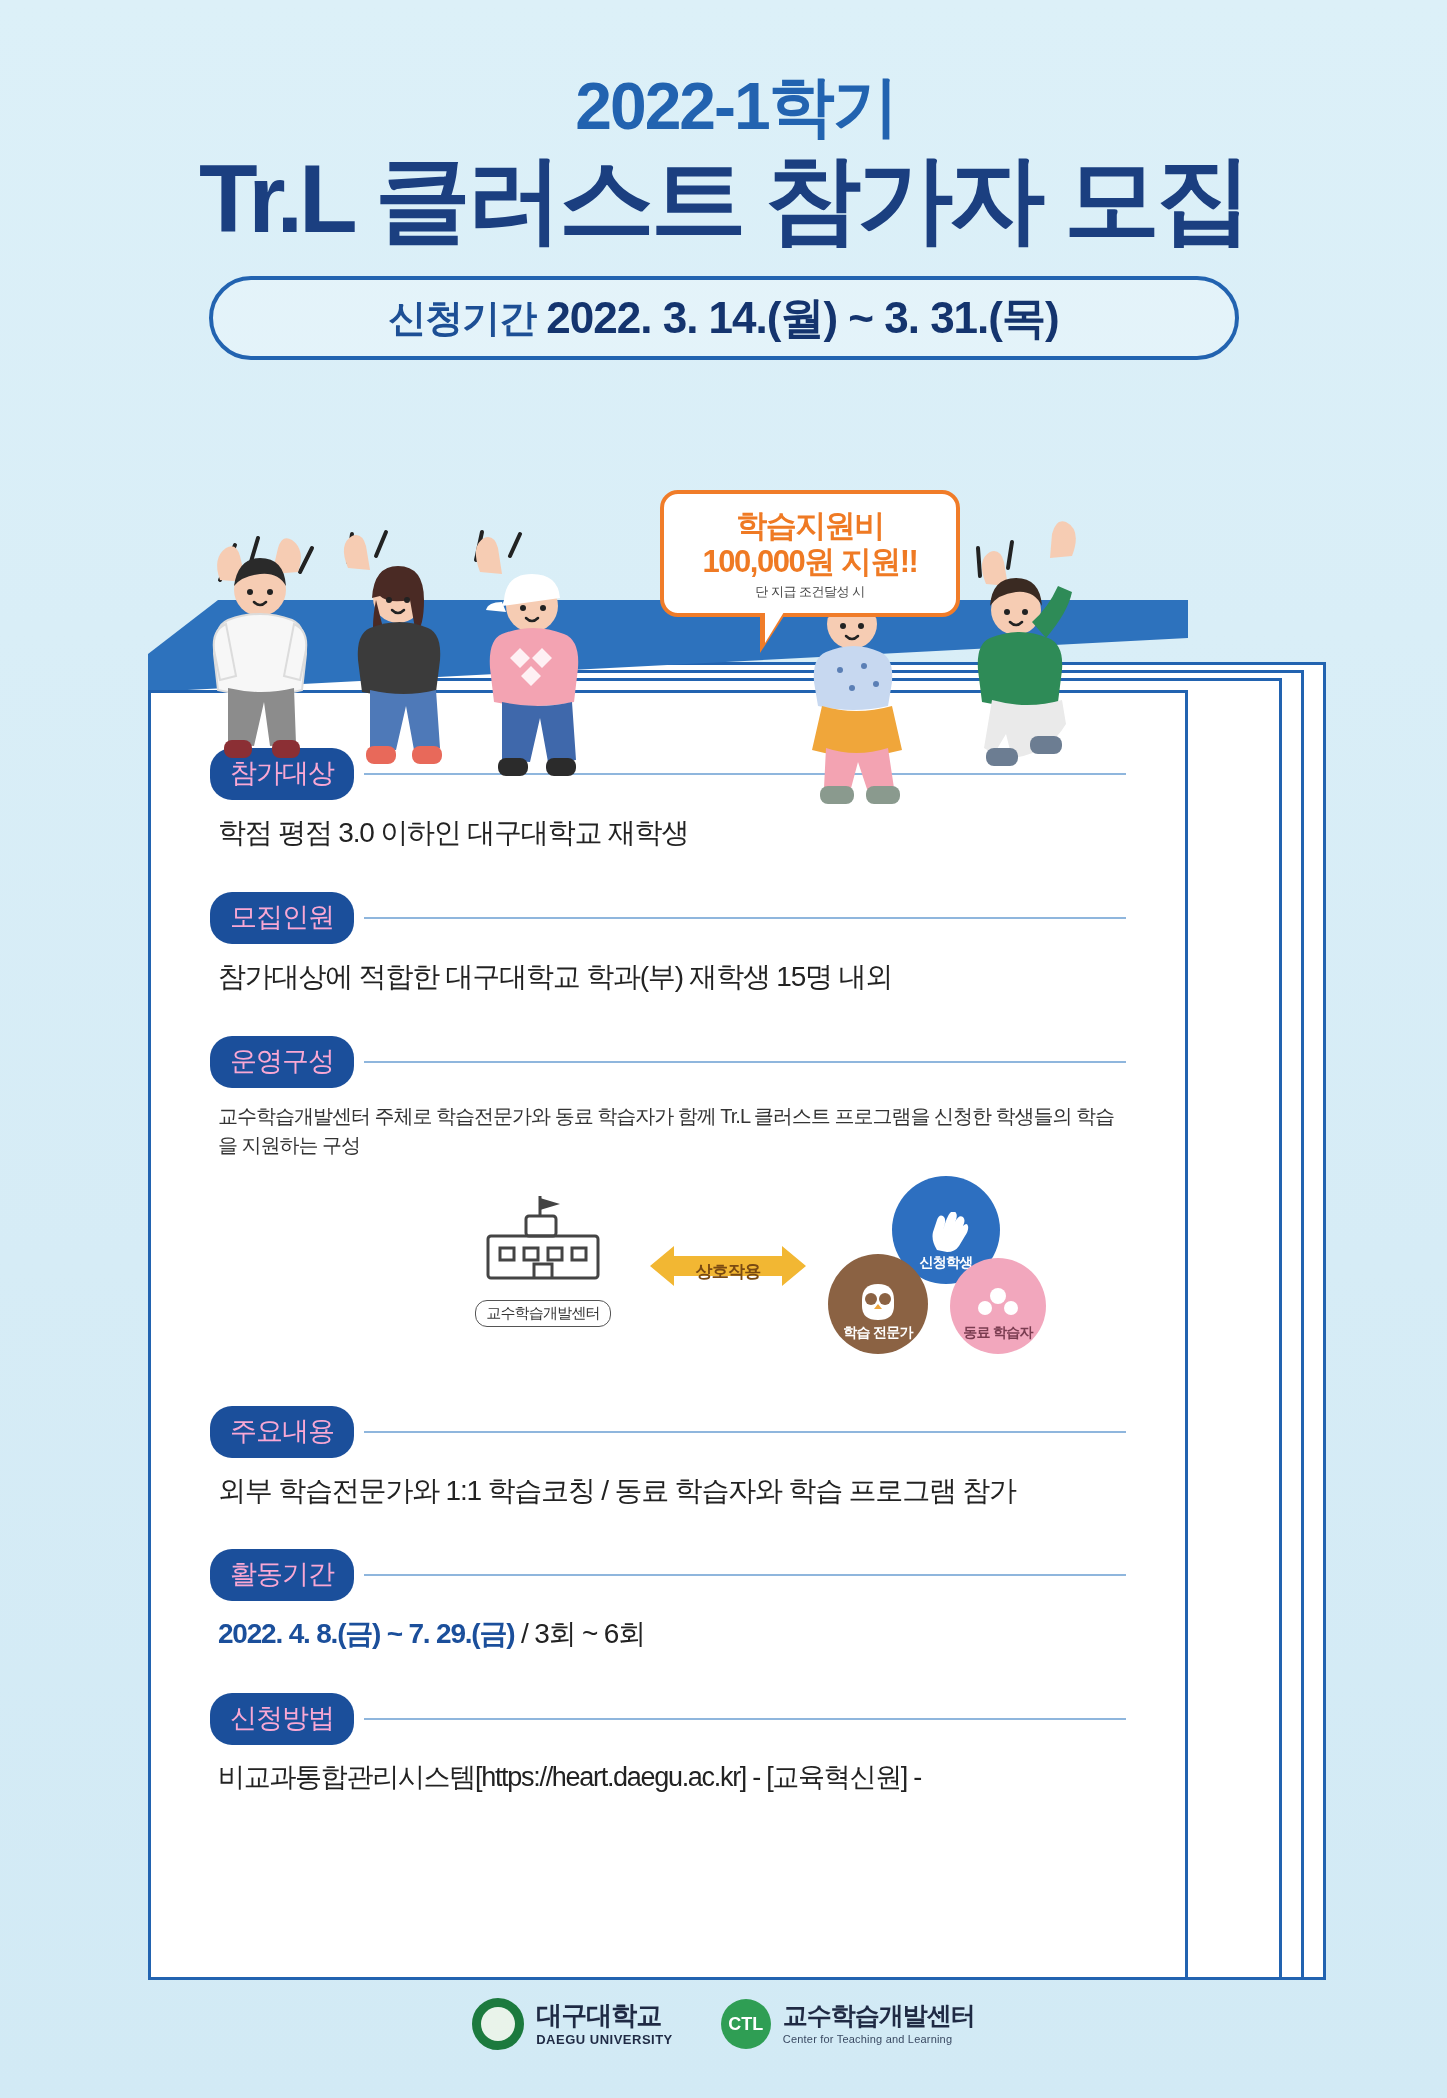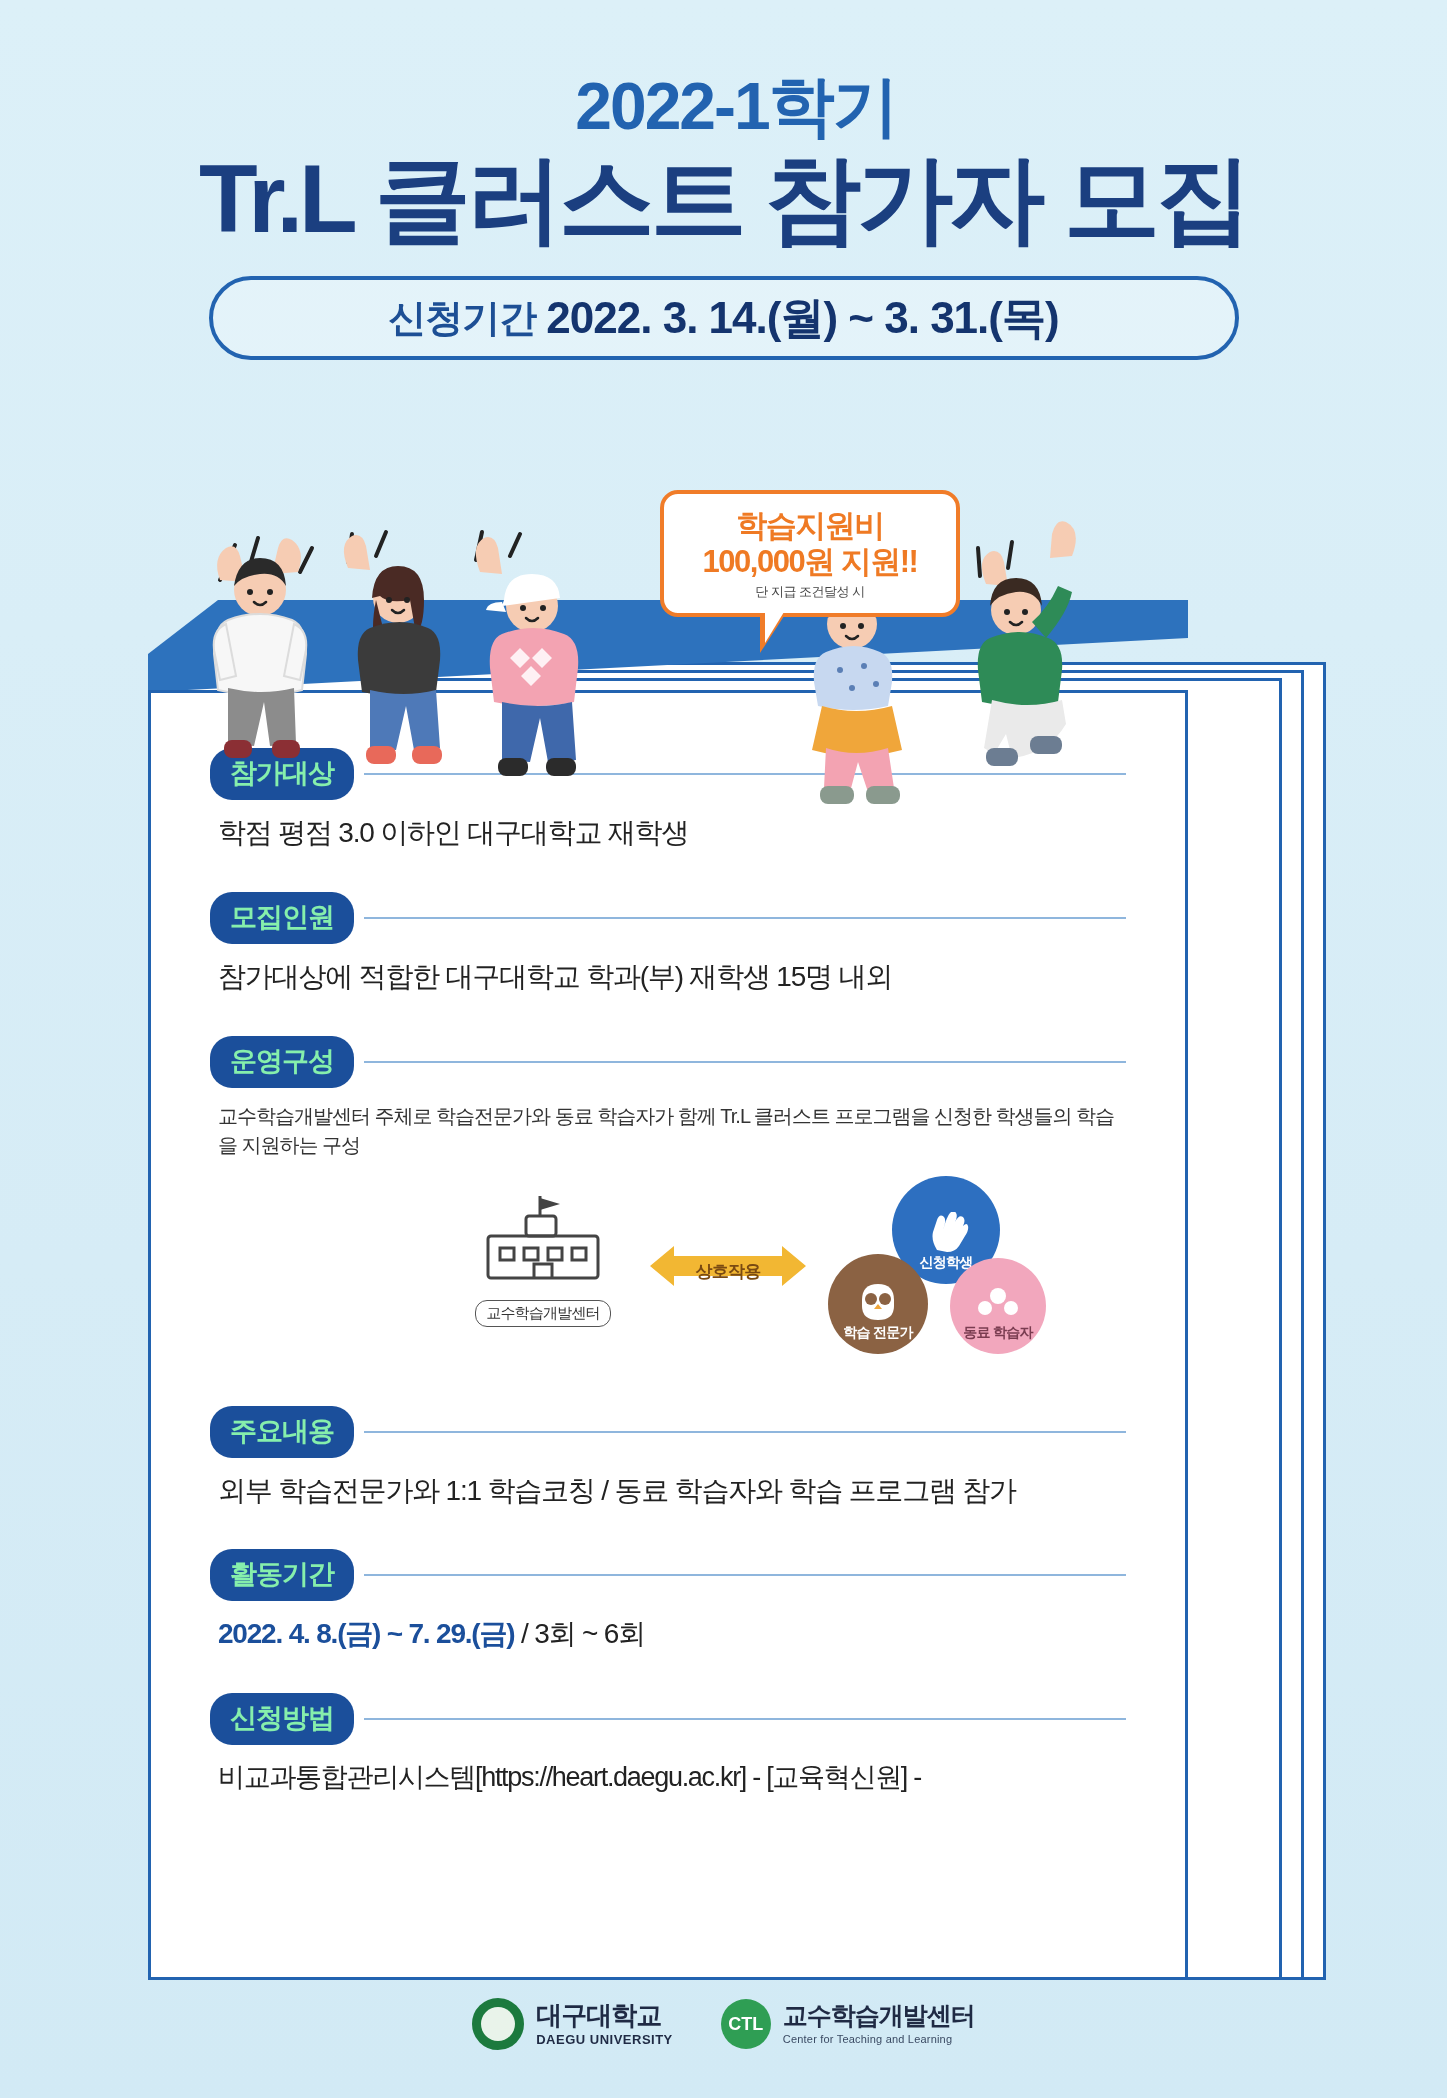--- a/index.html
+++ b/index.html
@@ -75,21 +75,21 @@
   }
 
   
   .people { position: absolute; left: 180px; top: 520px; width: 1120px; height: 360px; z-index: 6; }
 
   
   .content { position: absolute; left: 0; top: 40px; width: 1040px; height: 1290px; padding: 58px 62px 0 62px; }
   .section { margin-bottom: 8px; }
   .sec-head { display: flex; align-items: center; gap: 0; margin-bottom: 14px; }
   .sec-badge {
-    background: #1b4f9b; color: #86efac; font-size: 27px; font-weight: 700;
+    background: #1b4f9b; color: #f9a8d4; font-size: 27px; font-weight: 400;
     padding: 7px 20px 9px; border-radius: 22px; letter-spacing: -1px; white-space: nowrap;
   }
   .sec-rule { flex: 1; height: 2px; background: #8fb6dd; margin-left: 10px; }
   .sec-body { padding-left: 8px; }
   .sec-text { font-size: 28px; color: #222; letter-spacing: -1.2px; line-height: 1.35; }
   .sec-text.blue { color: #1b4f9b; font-weight: 700; }
   .sec-sub { font-size: 20px; color: #333; letter-spacing: -1px; line-height: 1.45; margin-top: 0; }
   .sec-date { font-size: 28px; color: #222; letter-spacing: -1.2px; }
   .sec-date b { color: #1b4f9b; font-weight: 800; }
   .apply-line { font-size: 27px; color: #222; letter-spacing: -1.3px; line-height: 1.4; }

